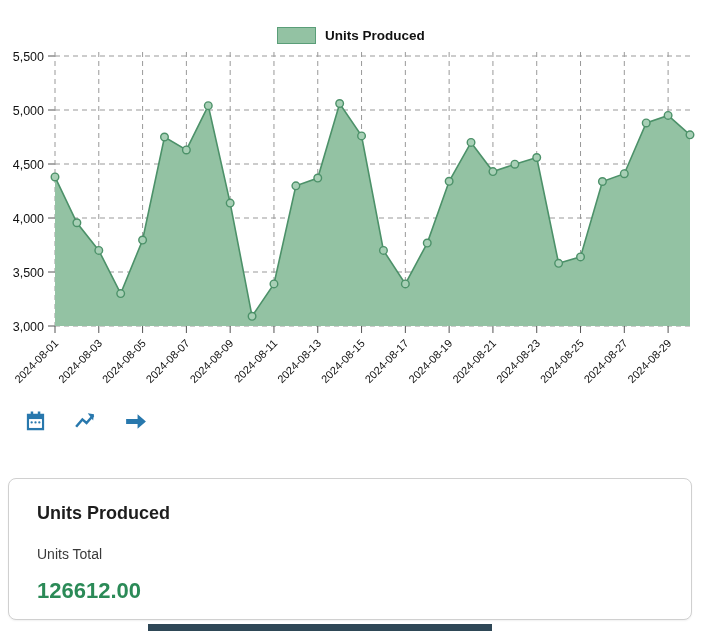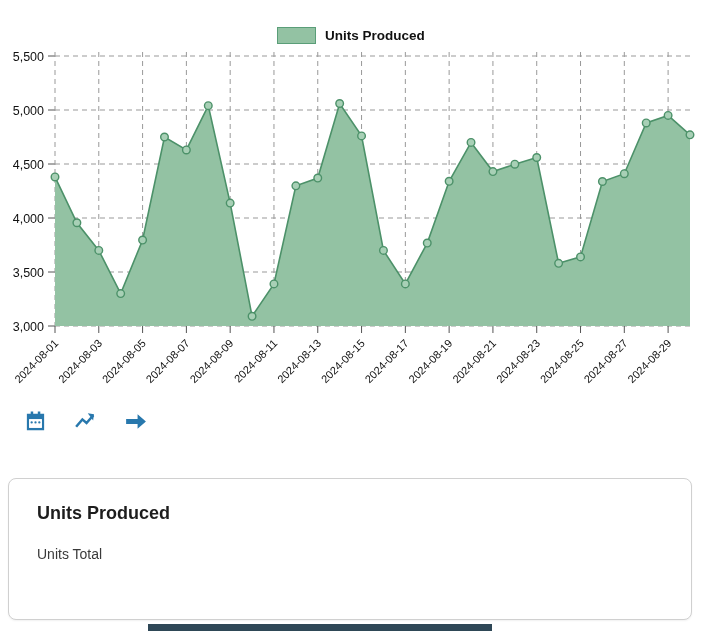--- a/index.html
+++ b/index.html
@@ -154,16 +154,17 @@
     <button class="tool-btn">
       <svg width="25" height="25" viewBox="0 0 24 24">
         <path fill="#2878ad" d="M3 9.5h11V5l8 7-8 7v-4.5H3z"></path>
       </svg>
     </button>
   </div>
 
   <div class="card">
     <div class="card-title">Units Produced</div>
     <div class="card-subtitle">Units Total</div>
+    <div class="card-total">126612.00</div>
   </div>
 
   <div class="bottom-bar"></div>
 </div>
 
 </body></html>

